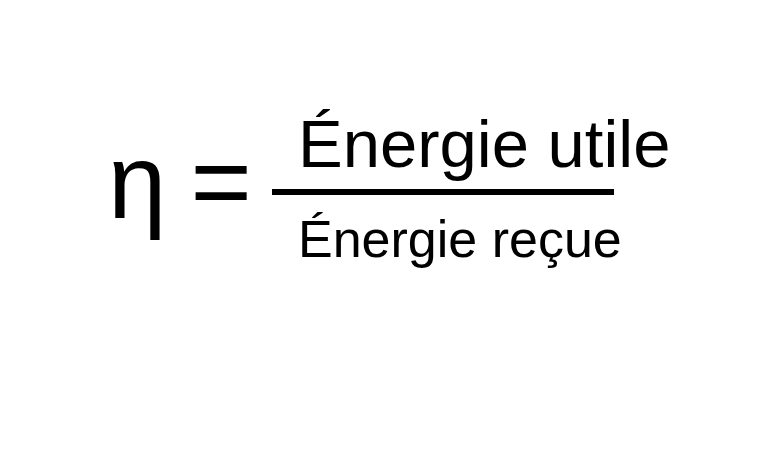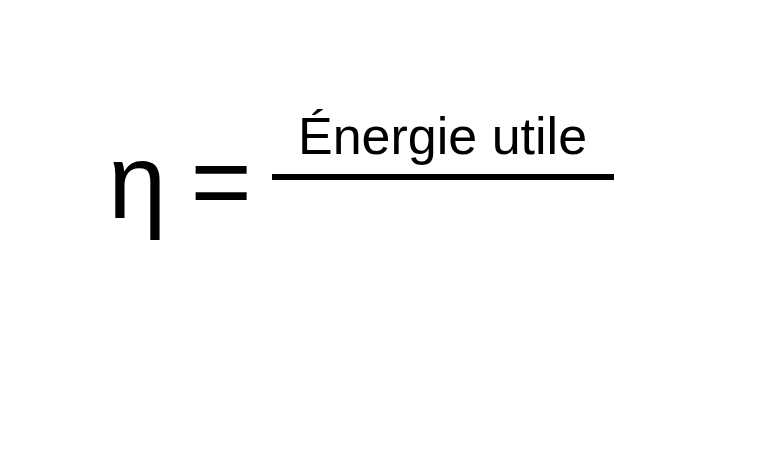--- a/index.html
+++ b/index.html
@@ -28,21 +28,21 @@
     white-space: nowrap;
   }
   
   .fraction {
     position: absolute;
     left: 272px;
     top: 104px;
     width: 342px;
   }
   .num {
-    font-size: 52px;
+    font-size: 67px;
     line-height: 1;
     margin-top: 6px;
     padding-left: 26px;
     white-space: nowrap;
   }
   .bar {
     margin-top: 12px;
     width: 342px;
     height: 6px;
     background: #000000;
@@ -62,16 +62,17 @@
   <div class="formula">
 
     <div class="lhs">
       <span class="eta">η</span>
       <span class="eq">=</span>
     </div>
 
     <div class="fraction">
       <div class="num">Énergie utile</div>
       <div class="bar"></div>
+      <div class="den">Énergie reçue</div>
     </div>
 
   </div>
 </div>
 
 </body></html>

